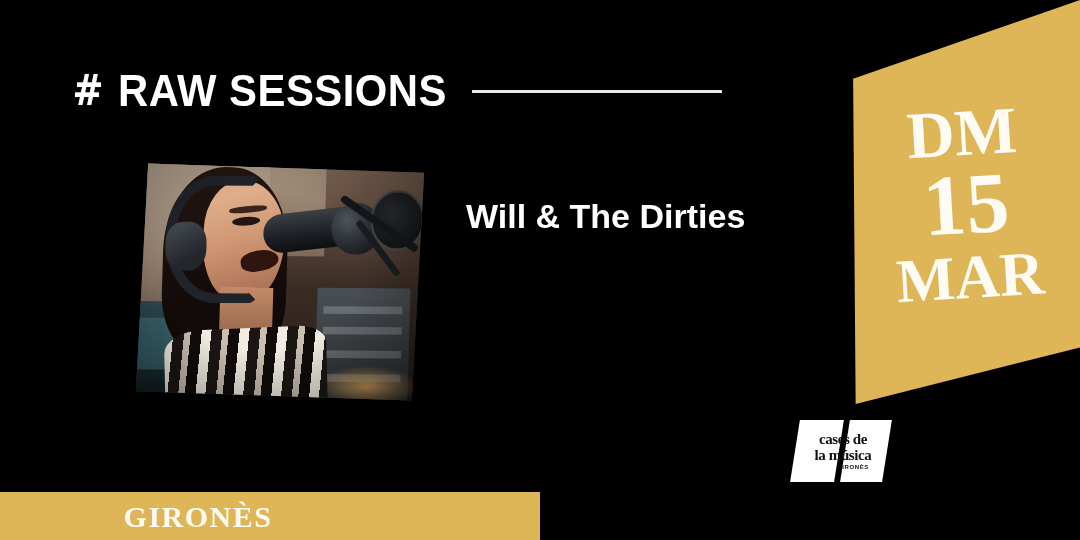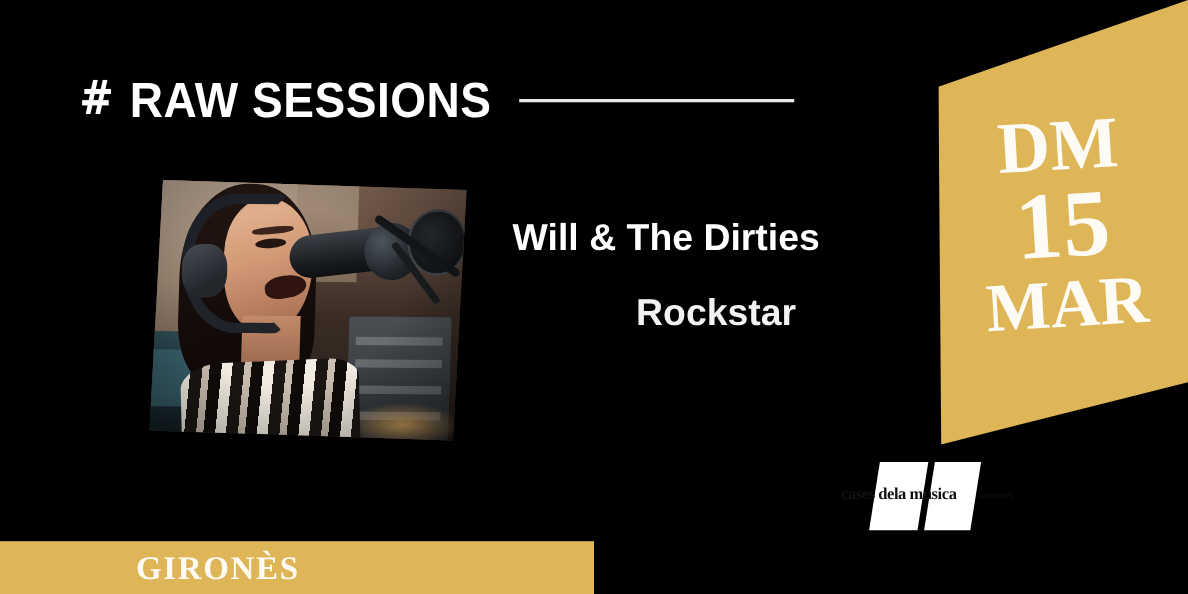--- a/index.html
+++ b/index.html
@@ -341,21 +341,21 @@
   .logo-shape-b {
     left: 52px;
     width: 42px;
     transform: skewX(-9deg);
   }
   .logo-text {
     position: absolute;
     left: 0; top: 0;
     width: 100%; height: 100%;
     display: flex;
-    flex-direction: row;
+    flex-direction: column;
     justify-content: center;
     align-items: center;
     z-index: 3;
     pointer-events: none;
   }
   .logo-l1, .logo-l2 {
     font-family: "Liberation Serif", serif;
     font-size: 15px;
     font-weight: bold;
     color: #111111;
@@ -429,21 +429,20 @@
       <div class="ph-mic-body"></div>
       <div class="ph-mic-head"></div>
       <div class="ph-mic-disc"></div>
       <div class="ph-mic-arm"></div>
       <div class="ph-mic-arm2"></div>
       <div class="ph-vignette"></div>
     </div>
   </div>
 
   <div class="artist">Will &amp; The Dirties</div>
-  <div class="song">Rockstar</div>
 
   <div class="date-badge">
     <div class="date-inner">
       <span class="date-day-label">DM</span>
       <span class="date-number">15</span>
       <span class="date-month">MAR</span>
     </div>
   </div>
 
   <div class="logo">

